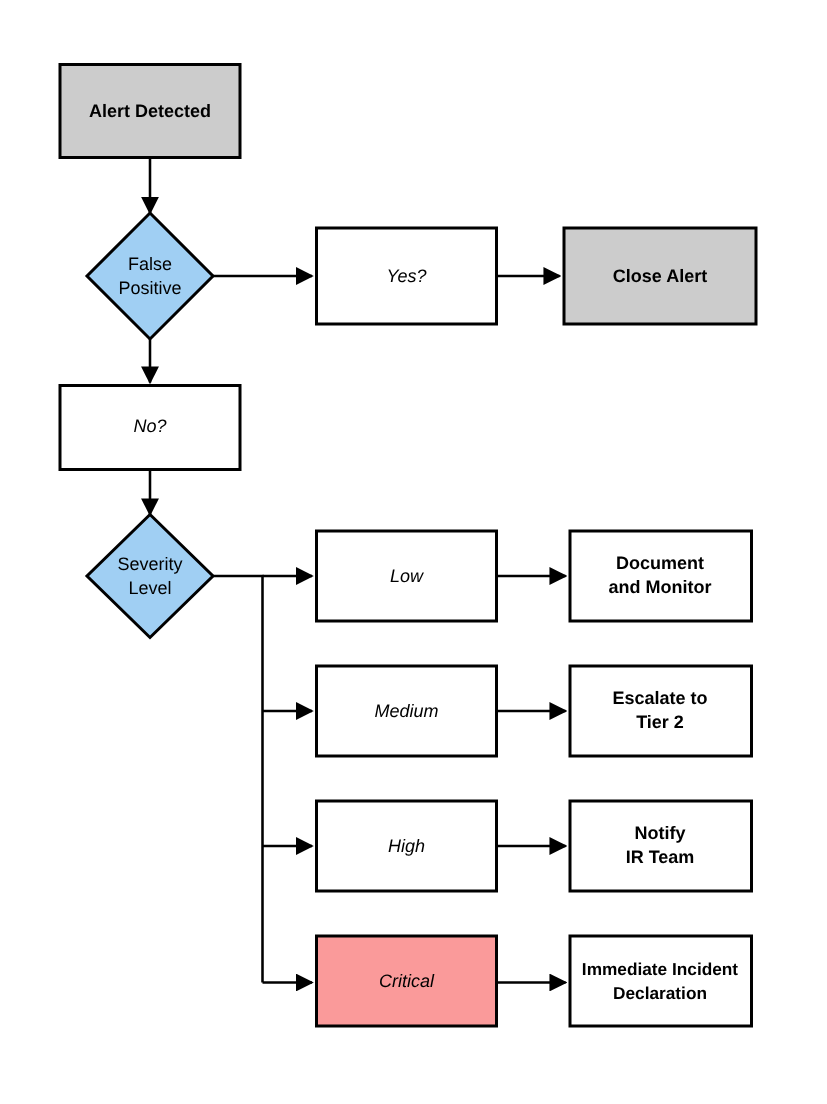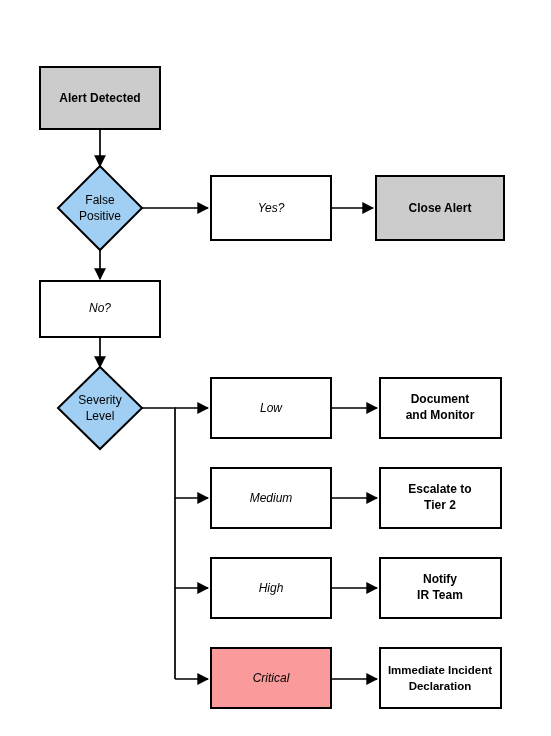--- a/index.html
+++ b/index.html
@@ -11,21 +11,20 @@
     width: 551px;
     height: 736px;
     font-family: "Liberation Sans", sans-serif;
     overflow: hidden;
   }
   #flowchart-root {
     position: relative;
     width: 551px;
     height: 532px;
     background: #ffffff;
-    margin-top: 24px;
   }
   svg#flow-svg {
     position: absolute;
     top: 0;
     left: 0;
     width: 551px;
     height: 736px;
     display: block;
   }
   .node-rect {

